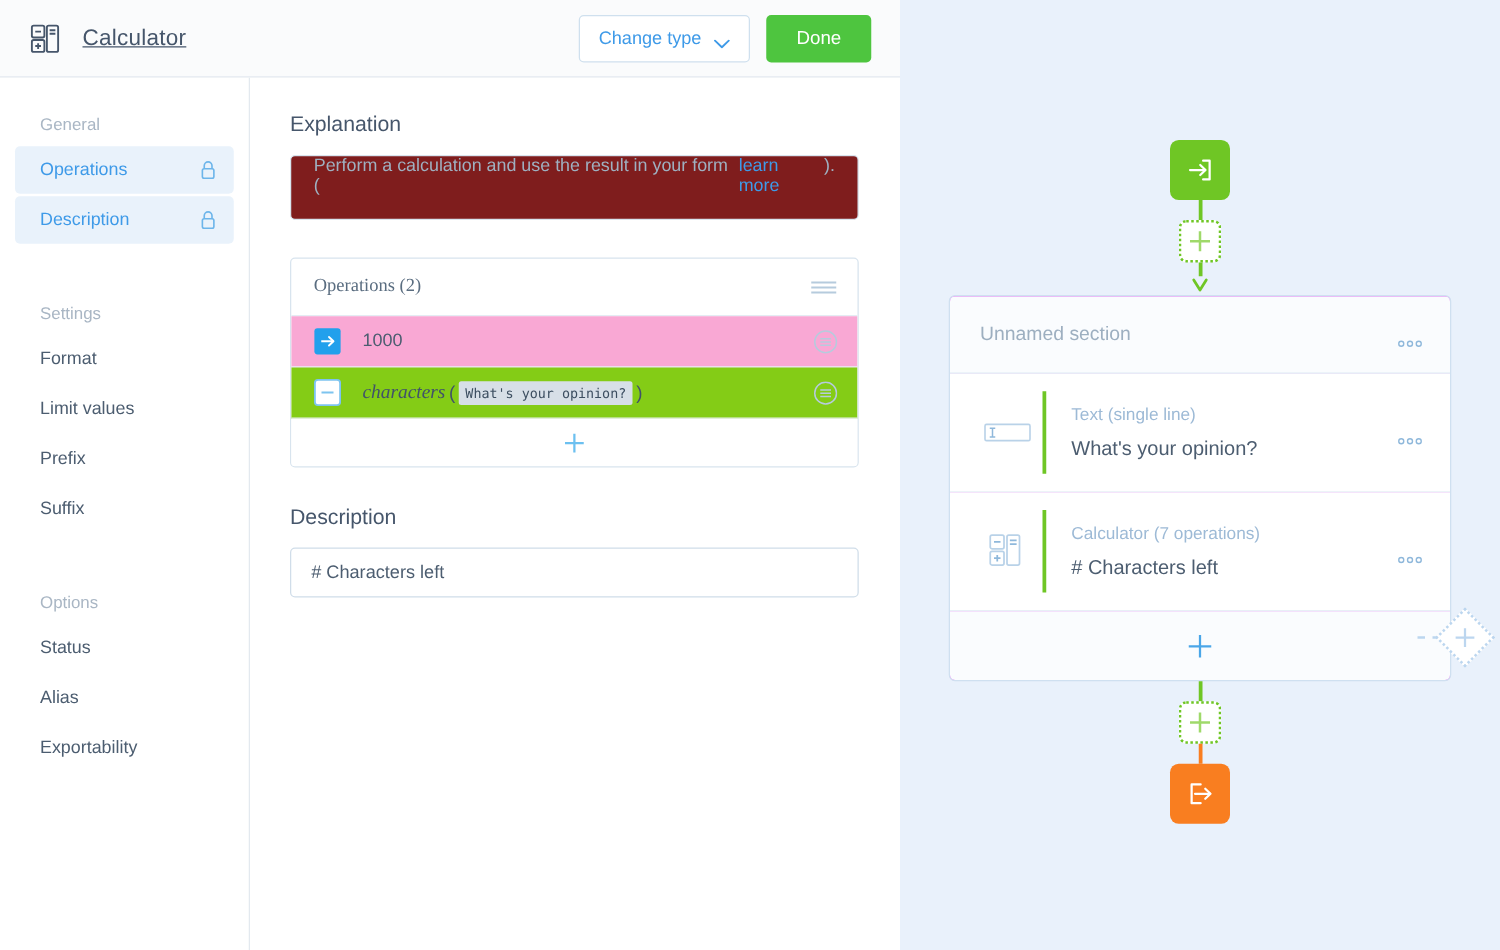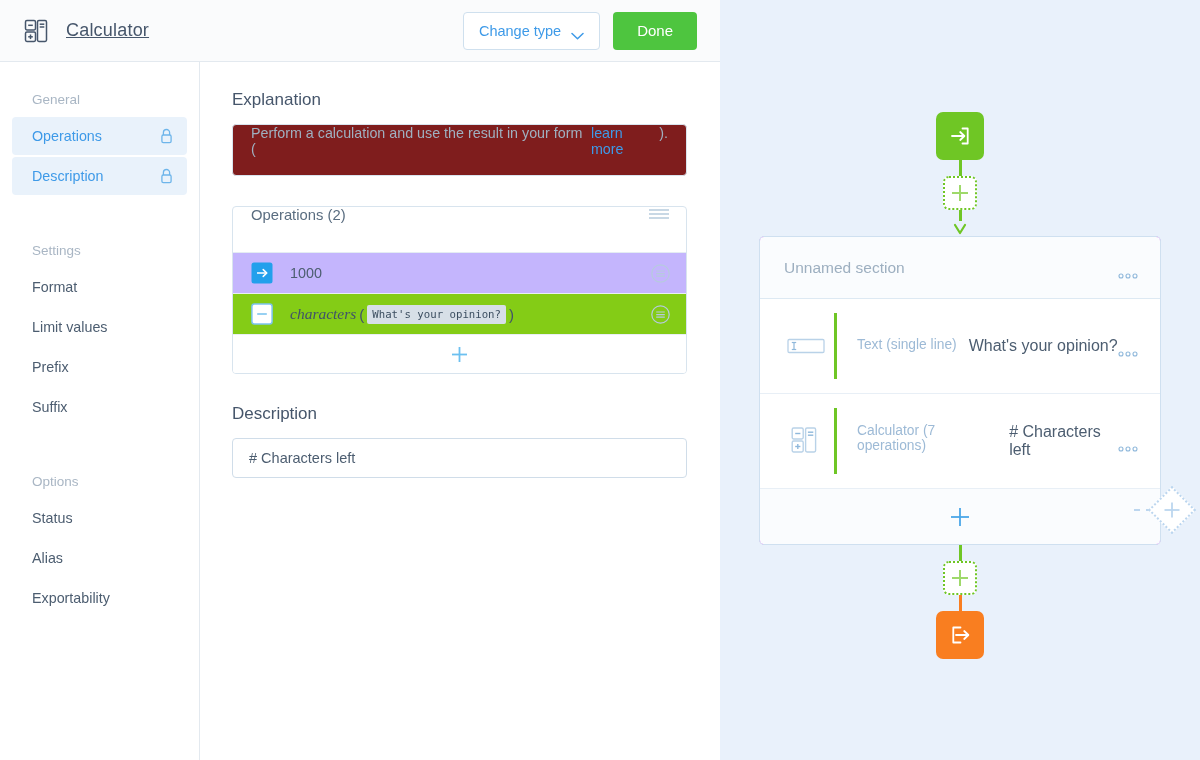--- a/index.html
+++ b/index.html
@@ -82,35 +82,35 @@
   .explain-box a { color: #3e9ae8; text-decoration: none; cursor: pointer; }
 
   .block-gap { height: 30px; }
 
   .ops-card {
     width: 455px;
     border: 1px solid #d8e4ee; border-radius: 4px;
     background: #fff; overflow: hidden;
   }
   .ops-head {
-    height: 46px; display: flex; align-items: flex-start;
+    height: 46px; display: flex; align-items: center;
     padding: 0 16px 0 18px;
     border-bottom: 1px solid #e4ecf3;
-    font-size: 14.8px; color: #5a6d80;
+    font-size: 14.8px; color: #5a6d80; font-family: Liberation Serif, serif;
   }
   .ops-head .handle { margin-left: auto; }
   .ham { width: 22px; height: 14px; display:block; }
   .ops-row {
     height: 41px; display: flex; align-items: center;
     padding: 0 16px 0 18px;
     border-bottom: 1px solid #e9eff5;
     background: #84cc16;
     font-size: 14.2px; color: #4c5d70;
   }
-  .ops-row:nth-of-type(2) { background:#c4b5fd; }
+  .ops-row:nth-of-type(2) { background:#f9a8d4; }
   .op-ico { width: 22px; height: 22px; flex:0 0 22px; display:block; }
   .op-text { margin-left: 17px; display: flex; align-items: center; gap: 0; }
   .op-num { font-size: 14.4px; color: #4c5d70; }
   .op-fn {
     font-family: "Liberation Serif", serif;
     font-style: italic; font-size: 15.5px; color: #41526a;
   }
   .paren { color:#41526a; font-size: 15px; margin: 0 3px; }
   .token {
     background: #d7dfe7; color: #3c4e60;
@@ -176,21 +176,21 @@
   }
   .dots { margin-left: auto; width: 20px; height: 6px; display: block; cursor: pointer; }
   .field-row {
     height: 95px; display: flex; align-items: center;
     padding: 0 22px 0 24px;
     border-bottom: 1px solid #e8eff6; background: #fff;
   }
   .field-ico { width: 44px; flex: 0 0 44px; display:flex; align-items:center; justify-content:center; }
   .field-ico svg { display:block; }
   .green-bar { width: 3px; height: 66px; background: #6fc625; margin: 0 20px 0 6px; flex:0 0 3px; }
-  .field-txt { display:flex; flex-direction: row; gap: 12px; min-width:0;}
+  .field-txt { display:flex; flex-direction: column; gap: 12px; min-width:0;}
   .field-type { font-size: 13.8px; color: #9dbad6; }
   .field-name { font-size: 16px; color: #4c5d70; }
   .section-foot {
     height: 55px; display: flex; align-items: center; justify-content: center;
     background: #fafcfe; cursor: pointer;
   }
   .plus-blue { width: 20px; height: 20px; display:block; }
 
   .side-diamond {
     position: absolute; right: 2px; top: 484px;

